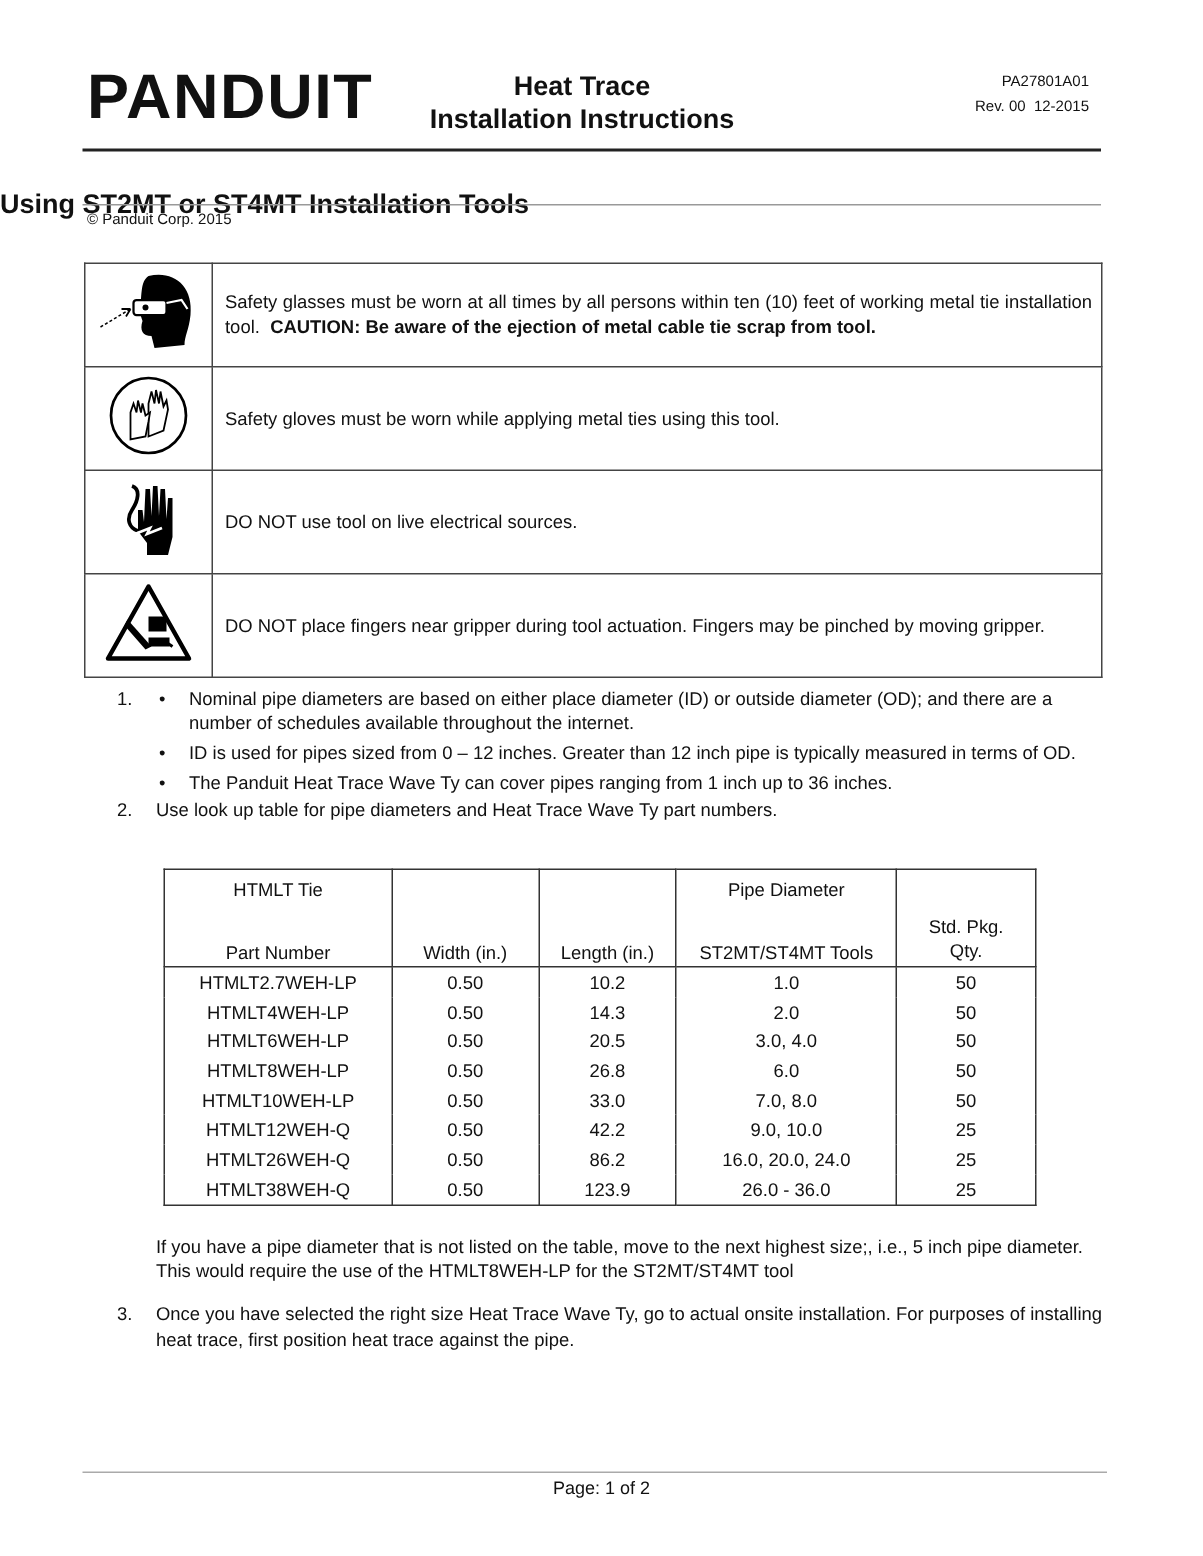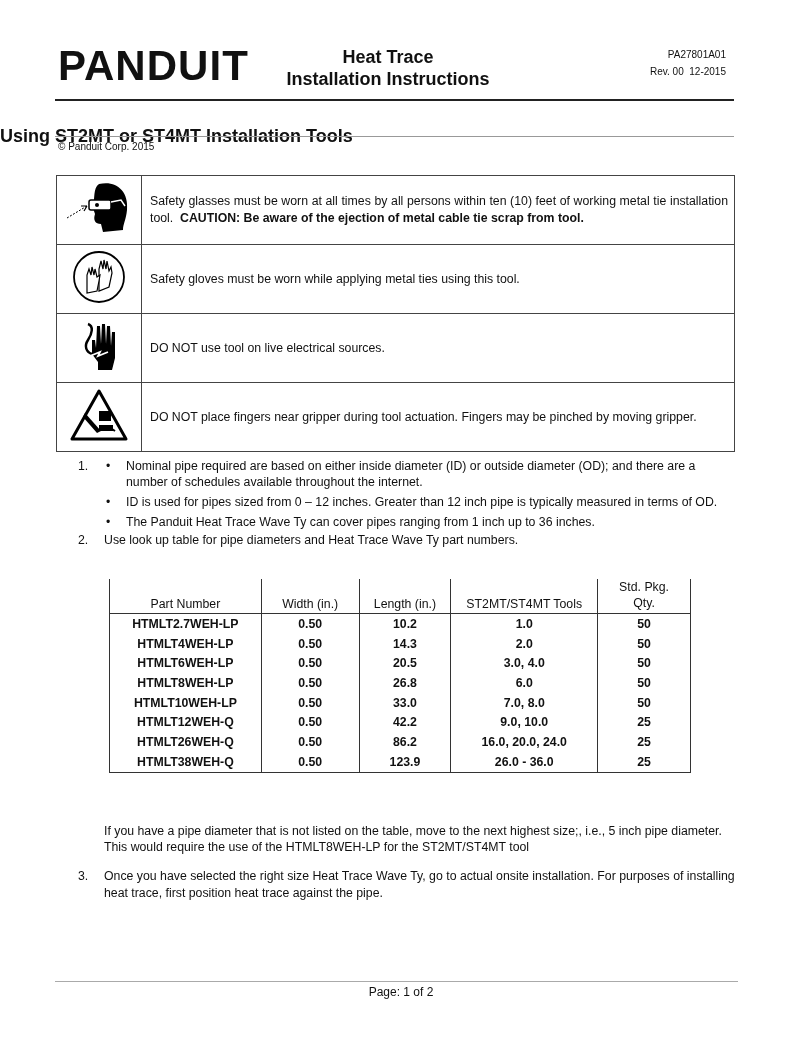--- a/index.html
+++ b/index.html
@@ -19,21 +19,21 @@
   .steps{left:78px;top:456px;width:660px;font-size:12.3px;line-height:16px;}
   .step{position:relative;padding-left:26px;}
   .step .num{position:absolute;left:0;top:0;}
   .bullets{margin:2px 0 2px 0;padding:0;list-style:none;}
   .bullets li{position:relative;padding-left:22px;margin-bottom:4px;}
   .bullets li::before{content:"•";position:absolute;left:2px;top:0;}
   table.parts{position:absolute;left:109px;top:579px;width:582px;border-collapse:collapse;font-size:12.3px;}
   table.parts th, table.parts td{border-left:1px solid #333;border-right:1px solid #333;text-align:center;font-weight:normal;padding:0;}
   table.parts thead tr.h1 th{border-top:1px solid #333;height:24px;vertical-align:bottom;}
   table.parts thead tr.h2 th{border-bottom:1px solid #333;height:27px;vertical-align:bottom;padding-bottom:2px;margin-top:10px;}
-  table.parts tbody td{height:19.7px;font-weight:bold;}
+  table.parts tbody td{height:19.7px;}
   table.parts tbody tr:last-child td{border-bottom:1px solid #333;}
   .note{left:104px;top:823px;width:620px;font-size:12.3px;line-height:16px;}
   .step3{left:78px;top:868px;width:660px;font-size:12.3px;line-height:17px;}
   .rule-foot{left:55px;top:981px;width:683px;height:1px;background:#aaa;}
   .footer{left:0;width:802px;top:985px;text-align:center;font-size:12px;}
 </style>
 </head>
 <body>
 
 <div class="abs logo">PANDUIT</div>
@@ -103,40 +103,47 @@
     </td>
     <td class="tx">DO NOT place fingers near gripper during tool actuation.  Fingers may be pinched by moving gripper.</td>
   </tr>
 </tbody>
   </table>
 
 <div class="abs steps">
   <div class="step">
     <span class="num">1.</span>
     <ul class="bullets">
-      <li>Nominal pipe required are based on either inside diameter (ID) or outside diameter (OD); and there are a number of schedules available throughout the internet.</li>
+      <li>Nominal pipe diameters are based on either place diameter (ID) or outside diameter (OD); and there are a number of schedules available throughout the internet.</li>
       <li>ID is used for pipes sized from 0 – 12 inches.  Greater than 12 inch pipe is typically measured in terms of OD.</li>
       <li style="margin-bottom:0">The Panduit Heat Trace Wave Ty can cover pipes ranging from 1 inch up to 36 inches.</li>
     </ul>
   </div>
   <div class="step">
     <span class="num">2.</span>
     <div>Use look up table for pipe diameters and Heat Trace Wave Ty part numbers.</div>
   </div>
 </div>
 
 <table class="parts">
   <colgroup>
     <col style="width:152px">
       <col style="width:98px">
       <col style="width:92px">
       <col style="width:147px">
       <col style="width:93px">
   </colgroup>
   <thead>
+    <tr class="h1">
+      <th style="vertical-align:top;padding-top:6px">HTMLT Tie</th>
+      <th></th>
+      <th></th>
+      <th style="vertical-align:top;padding-top:6px">Pipe Diameter</th>
+      <th></th>
+    </tr>
     <tr class="h2">
       <th>Part Number</th>
       <th>Width (in.)</th>
       <th>Length (in.)</th>
       <th>ST2MT/ST4MT Tools</th>
       <th style="line-height:16px;padding-left:14px;padding-right:14px">Std. Pkg. Qty.</th>
     </tr>
   </thead>
   <tbody>
     <tr>

